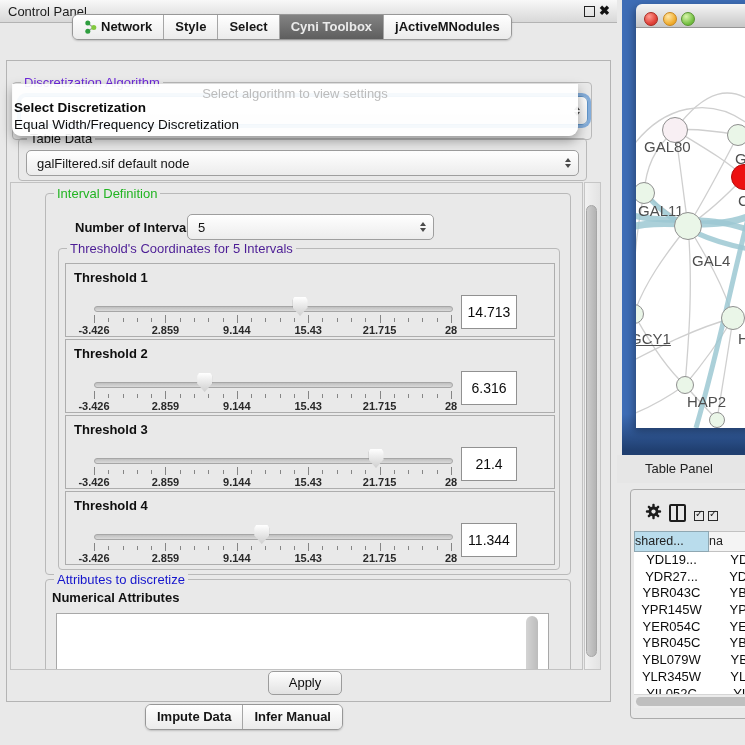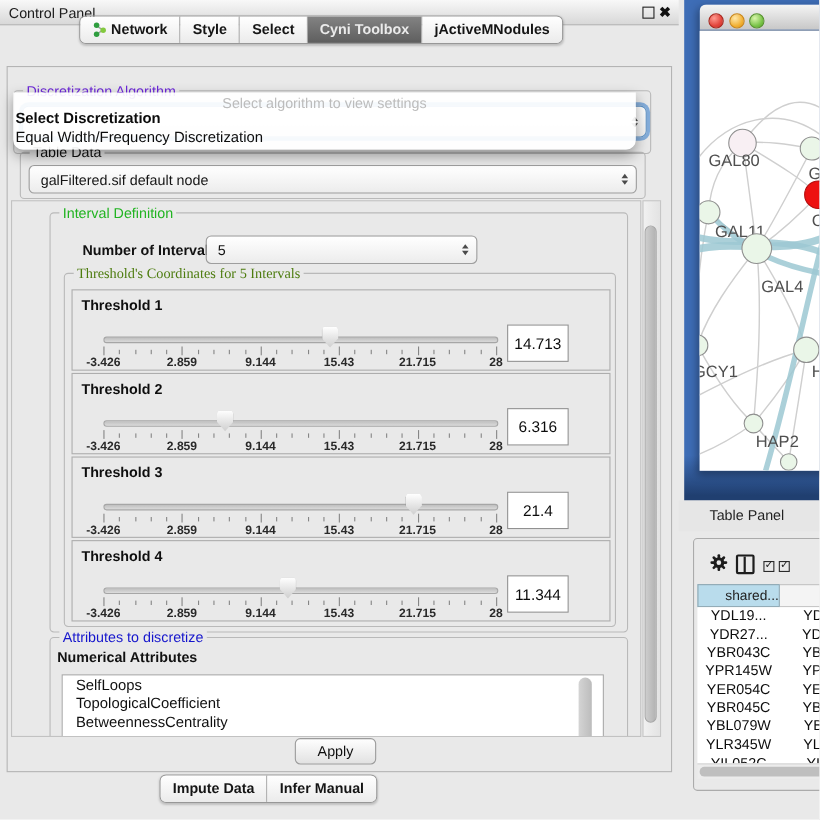--- a/index.html
+++ b/index.html
@@ -44,21 +44,21 @@
   #viewport{position:absolute;left:10px;top:182px;width:571px;height:486px;border:1px solid #c2c2c2;overflow:hidden;background:#e9e9e9;}
   #vscroll{position:absolute;left:584px;top:182px;width:15px;height:486px;border:1px solid #c6c6c6;
     background:linear-gradient(90deg,#f1f1f1,#e3e3e3);}
   #vscroll-thumb{position:absolute;left:1px;top:22px;width:11px;height:452px;border-radius:6px;
     background:linear-gradient(90deg,#cdcdcd,#b3b3b3);border:1px solid #a6a6a6;box-sizing:border-box;}
   #interval-group{left:34px;top:10px;width:524px;height:380px;}
   #interval-title{color:#22b422;}
   #count-label{position:absolute;left:29px;top:26px;font-size:13px;font-weight:700;}
   #count-combo{left:141px;top:20px;width:245px;height:24px;}
   #thresholds-group{left:12px;top:54px;width:500px;height:320px;}
-  #thresholds-title{color:#4d7c0f;font-family:Liberation Serif, serif;}
+  #thresholds-title{color:#4c1d95;}
   .th-box{position:absolute;left:6px;width:488px;height:72px;border:1px solid #adadad;background:#e9e9e9;}
   .th-label{position:absolute;left:8px;top:6px;font-size:13px;font-weight:700;color:#0e0e0e;}
   .th-track{position:absolute;left:28px;top:42px;width:357px;height:4px;border:1px solid #a6a6a6;border-radius:3px;
     background:linear-gradient(#bfbfbf,#dadada);}
   .th-thumb{position:absolute;top:33px;width:15px;height:19px;background:linear-gradient(#ffffff,#cfcfcf);
     clip-path:polygon(12% 0,88% 0,100% 16%,100% 55%,50% 100%,0 55%,0 16%);filter:drop-shadow(0 0 1px #7c7c7c);}
   .th-ticks{position:absolute;left:28px;top:51px;width:357px;height:8px;}
   .tick{position:absolute;top:3px;width:1px;height:4px;background:#858585;}
   .tick.major{top:0;height:8px;}
   .th-scale{position:absolute;left:28px;top:60px;width:357px;height:12px;}
@@ -91,21 +91,21 @@
   #tp-bar{position:absolute;left:617px;top:455px;width:128px;height:28px;background:#e6e6e6;}
   #tp-title{position:absolute;left:28px;top:6px;font-size:13px;color:#222;}
   #table-window{position:absolute;left:630px;top:489px;width:130px;height:228px;border:1px solid #ababab;border-radius:4px;
     background:#e9e9e9;box-sizing:content-box;}
   #col-icon{position:absolute;left:38px;top:14px;width:13px;height:14px;border:2px solid #1d1d1d;border-radius:2px;}
   #col-icon:after{content:"";position:absolute;left:5px;top:0;bottom:0;border-left:2px solid #1d1d1d;}
   .cbx{position:relative;display:inline-block;width:8px;height:8px;border:1.5px solid #2a2a2a;margin-right:4px;}
   .cbx:after{content:"\2713";position:absolute;left:0px;top:-4px;font-size:10px;color:#222;}
   #cbx-wrap{position:absolute;left:63px;top:17px;}
   #tbl-header{position:absolute;left:3px;top:41px;display:flex;}
-  .hcell{width:75px;height:21px;box-sizing:border-box;font-size:12.5px;text-align:right;line-height:19px;color:#222;}
+  .hcell{width:75px;height:21px;box-sizing:border-box;font-size:12.5px;text-align:left;line-height:19px;color:#222;}
   .hcell.c0{background:#b9dcec;border:1px solid #8fa7b2;}
   .hcell.c1{background:#f4f4f4;border:1px solid #c2c2c2;border-left:none;}
   #tbl-body{position:absolute;left:3px;top:62px;width:150px;height:142px;background:#fff;overflow:hidden;}
   .trow{display:flex;height:16.7px;}
   .tcell{width:75px;font-size:13px;line-height:16.7px;text-align:center;color:#0d0d0d;white-space:nowrap;overflow:hidden;}
   #hscroll{position:absolute;left:3px;top:204px;width:150px;height:13px;background:#ececec;border-top:1px solid #d6d6d6;}
   #hscroll-thumb{position:absolute;left:2px;top:2px;width:140px;height:9px;border-radius:5px;background:#bfbfbf;}
 </style>
 </head>
 <body>
@@ -355,25 +355,20 @@
               </div>
               <div class="th-value">11.344</div>
             </div>
           </div>
       </div>
     </div>
     <div id="attributes-group" class="group">
       <span id="attributes-title" class="gtitle">Attributes to discretize</span>
       <span id="attr-list-title">Numerical Attributes</span>
       <div id="attr-list">
-        <div id="attr-items">
-            <div class="list-item">SelfLoops</div>
-            <div class="list-item">TopologicalCoefficient</div>
-            <div class="list-item">BetweennessCentrality</div>
-          </div>
         <div id="attr-scroll"></div>
       </div>
     </div>
   </div>
   <div id="vscroll">
     <div id="vscroll-thumb"></div>
   </div>
 
   <div id="apply-btn">Apply</div>
 
@@ -425,25 +420,25 @@
           </g>
         </svg>
         <div id="net-nodes">
             <div class="net-node" style="left: 26px; top: 89px; width: 26px; height: 26px; background: rgb(248, 239, 243);"></div>
             <div class="net-label" style="left: 8px; top: 110px;">GAL80</div>
             <div class="net-node" style="left: 91px; top: 96px; width: 22px; height: 22px; background: rgb(234, 246, 232);"></div>
             <div class="net-label" style="left: 99px; top: 122px;">GA</div>
             <div class="net-node" style="left: 95px; top: 136px; width: 26px; height: 26px; background: rgb(237, 17, 17); border-color: rgb(179, 12, 12);"></div>
             <div class="net-label" style="left: 102px; top: 164px;">C</div>
             <div class="net-node" style="left: -3px; top: 154px; width: 22px; height: 22px; background: rgb(234, 246, 232);"></div>
-            <div class="net-label" style="left: 14px; top: 174px;">GAL11</div>
+            <div class="net-label" style="left: 2px; top: 174px;">GAL11</div>
             <div class="net-node" style="left: 38px; top: 184px; width: 28px; height: 28px; background: rgb(234, 246, 232);"></div>
             <div class="net-label" style="left: 56px; top: 224px;">GAL4</div>
             <div class="net-node" style="left: -12px; top: 276px; width: 20px; height: 20px; background: rgb(234, 246, 232);"></div>
-            <div class="net-label" style="left: -6px; top: 302px;">GCY1</div>
+            <div class="net-label" style="left: -6px; top: 302px; text-decoration: underline;">GCY1</div>
             <div class="net-node" style="left: 85px; top: 278px; width: 24px; height: 24px; background: rgb(234, 246, 232);"></div>
             <div class="net-label" style="left: 102px; top: 302px;">H</div>
             <div class="net-node" style="left: 40px; top: 348px; width: 18px; height: 18px; background: rgb(234, 246, 232);"></div>
             <div class="net-label" style="left: 51px; top: 365px;">HAP2</div>
             <div class="net-node" style="left: 73px; top: 384px; width: 16px; height: 16px; background: rgb(234, 246, 232);"></div>
           </div>
       </div>
     </div>
   </div>
 

